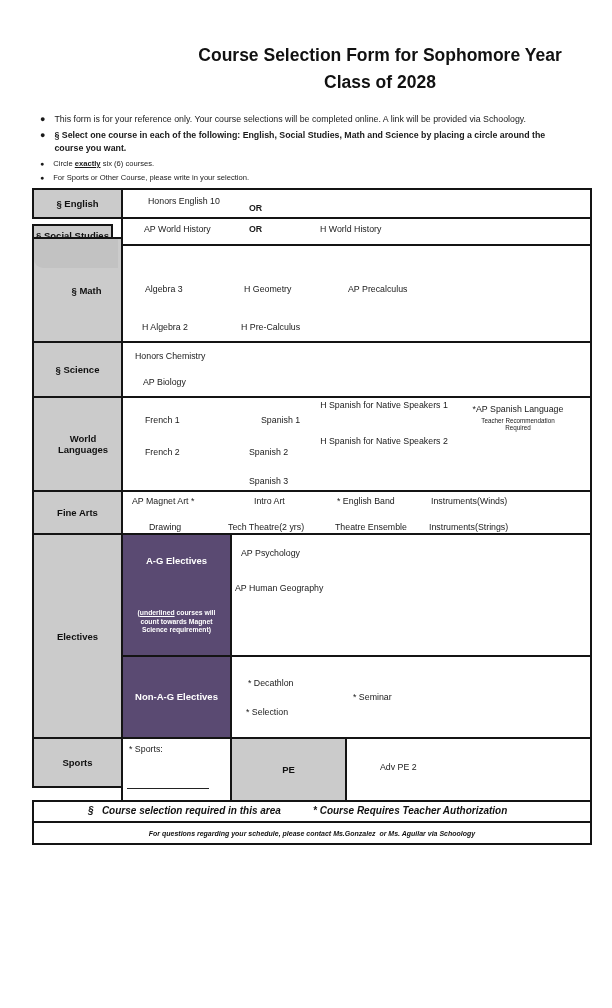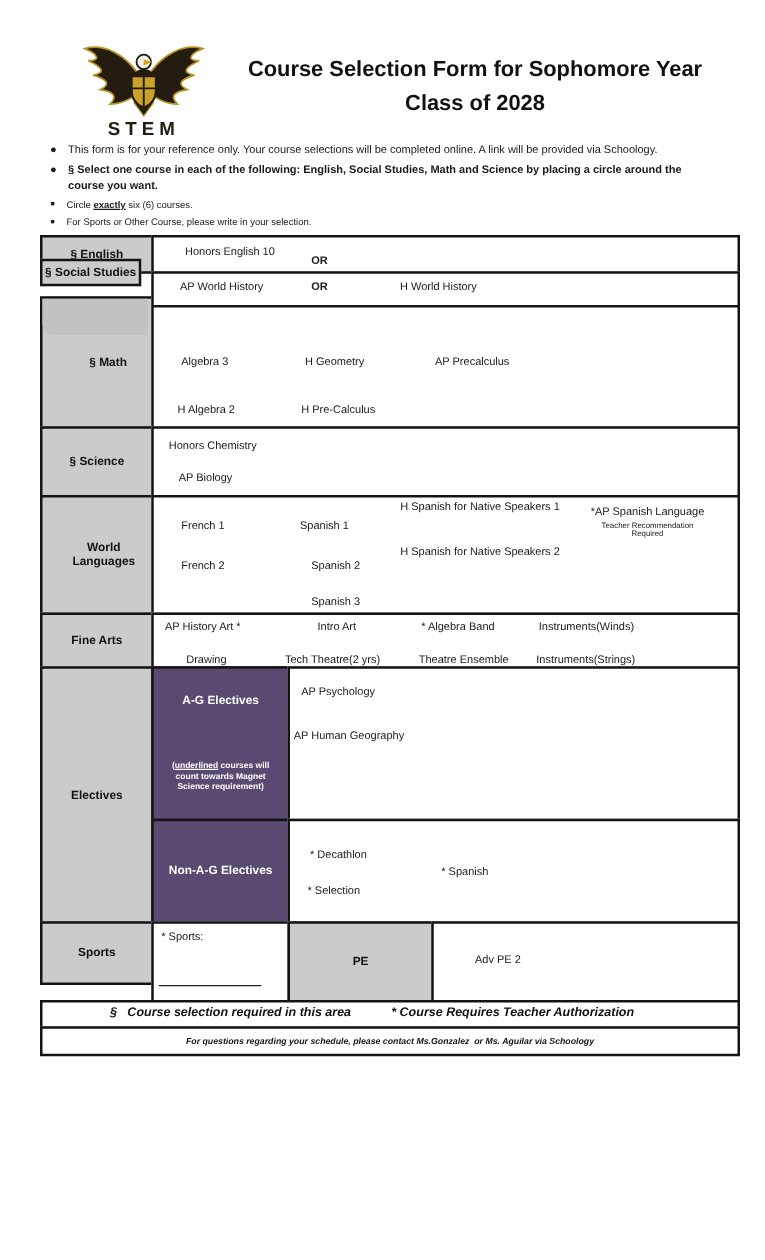--- a/index.html
+++ b/index.html
@@ -42,33 +42,20 @@
   .footer1-s{position:absolute;font-size:10px;font-weight:bold;font-style:italic;
              white-space:pre;color:#111;}
   .footer2{display:flex;align-items:center;justify-content:center;font-size:7px;
            font-weight:bold;font-style:italic;white-space:pre;color:#111;}
 </style>
 </head>
 <body>
 
 <div class="page">
 
-  <div class="logo">
-    <svg width="106" height="62" viewBox="0 0 110 62">
-      <path d="M55,34 C40,8 20,2 6,6 C18,11 19,16 9,16 C22,22 23,26 13,28 C26,32 27,36 19,40 C31,42 33,46 27,52 C39,52 46,46 55,40 Z" fill="#241c10" stroke="#b8941f" stroke-width="1.4"></path>
-      <path d="M55,34 C70,8 90,2 104,6 C92,11 91,16 101,16 C88,22 87,26 97,28 C84,32 83,36 91,40 C79,42 77,46 83,52 C71,52 64,46 55,40 Z" fill="#241c10" stroke="#b8941f" stroke-width="1.4"></path>
-      <ellipse cx="55" cy="38" rx="12" ry="15" fill="#241c10"></ellipse>
-      <path d="M47,51 L55,62 L63,51 Z" fill="#241c10" stroke="#b8941f" stroke-width="1"></path>
-      <circle cx="55" cy="17" r="6" fill="#f4f0e4" stroke="#241c10" stroke-width="1.5"></circle>
-      <path d="M55,15 l7,2 -7,3 z" fill="#d9a51f"></path>
-      <path d="M45,29 h20 v12 q0,10 -10,14 q-10,-4 -10,-14 Z" fill="#c9a227" stroke="#241c10" stroke-width="1.6"></path>
-      <path d="M55,29 v26 M45,39 h20" stroke="#241c10" stroke-width="1.6" fill="none"></path>
-    </svg>
-    <div class="logo-text">STEM</div>
-  </div>
 
   <div class="title">
     <div>Course Selection Form for Sophomore Year</div>
     <div>Class of 2028</div>
   </div>
 
   <div class="bullets">
     <div class="b-row" style="margin-bottom:3px">
       <span class="b-dot">●</span>
       <span class="b-main" style="width:520px">This form is for your reference only. Your course selections will be completed online. A link will be provided via Schoology.</span>
@@ -83,21 +70,21 @@
     </div>
     <div class="b-row">
       <span class="b-dot" style="font-size:7px">●</span>
       <span class="b-small">For Sports or Other Course, please write in your selection.</span>
     </div>
   </div>
 
   <div class="form-table">
 
     <div class="cell gray lbl" style="left:0;top:0;width:91px;height:31px">§ English</div>
-    <div class="cell gray lbl" style="left:0;top:19px;width:81px;height:22px">§ Social Studies</div>
+    <div class="cell gray lbl" style="left:0;top:36px;width:81px;height:22px">§ Social Studies</div>
     <div class="cell gray lbl" style="left:0;top:49px;width:109px;height:106px">§ Math</div>
     <div class="notch"></div>
     <div class="cell gray lbl" style="left:0;top:153px;width:91px;height:57px">§ Science</div>
     <div class="cell gray lbl" style="left:0;top:208px;width:102px;height:96px">
         <span style="width:62px">World Languages</span>
       </div>
     <div class="cell gray lbl" style="left:0;top:302px;width:91px;height:45px">Fine Arts</div>
     <div class="cell gray lbl" style="left:0;top:345px;width:91px;height:206px">Electives</div>
     <div class="cell gray lbl" style="left:0;top:549px;width:91px;height:51px">Sports</div>
 
@@ -140,46 +127,46 @@
     <span class="txt" style="left:113px;top:96px">Algebra 3</span>
     <span class="txt" style="left:212px;top:96px">H Geometry</span>
     <span class="txt" style="left:316px;top:96px">AP Precalculus</span>
     <span class="txt" style="left:110px;top:134px">H Algebra 2</span>
     <span class="txt" style="left:209px;top:134px">H Pre-Calculus</span>
 
     <span class="txt" style="left:103px;top:163px">Honors Chemistry</span>
     <span class="txt" style="left:111px;top:189px">AP Biology</span>
 
     <span class="txt" style="left:113px;top:227px">French 1</span>
-    <span class="txt" style="left:208px;top:227px">Spanish 1</span>
+    <span class="txt" style="left:229px;top:227px">Spanish 1</span>
     <span class="txt c" style="left:288px;top:211px;width:128px">H Spanish for Native Speakers 1</span>
     <span class="txt c" style="left:418px;top:215px;width:136px">
         <span style="display:block">*AP Spanish Language</span>
         <span class="ap-note" style="display:block">Teacher Recommendation Required</span>
       </span>
     <span class="txt" style="left:113px;top:259px">French 2</span>
     <span class="txt" style="left:217px;top:259px">Spanish 2</span>
     <span class="txt c" style="left:288px;top:247px;width:128px">H Spanish for Native Speakers 2</span>
     <span class="txt" style="left:217px;top:288px">Spanish 3</span>
 
-    <span class="txt" style="left:100px;top:308px">AP History Art *</span>
+    <span class="txt" style="left:100px;top:308px">AP Magnet Art *</span>
     <span class="txt" style="left:222px;top:308px">Intro Art</span>
-    <span class="txt" style="left:305px;top:308px">* Algebra Band</span>
+    <span class="txt" style="left:305px;top:308px">* English Band</span>
     <span class="txt" style="left:399px;top:308px">Instruments(Winds)</span>
     <span class="txt" style="left:117px;top:334px">Drawing</span>
     <span class="txt" style="left:196px;top:334px">Tech Theatre(2 yrs)</span>
     <span class="txt" style="left:303px;top:334px">Theatre Ensemble</span>
     <span class="txt" style="left:397px;top:334px">Instruments(Strings)</span>
 
     <span class="txt" style="left:209px;top:360px">AP Psychology</span>
     <span class="txt" style="left:203px;top:395px">AP Human Geography</span>
 
     <span class="txt" style="left:216px;top:490px">* Decathlon</span>
     <span class="txt" style="left:214px;top:519px">* Selection</span>
-    <span class="txt" style="left:321px;top:504px">* Spanish</span>
+    <span class="txt" style="left:321px;top:504px">* Seminar</span>
 
     <span class="txt" style="left:97px;top:556px">* Sports:</span>
     <div class="writein-line"></div>
     <span class="txt" style="left:348px;top:574px">Adv PE 2</span>
 
     <span class="footer1-s" style="left:56px;top:617px">§   Course selection required in this area</span>
     <span class="footer1-s" style="left:281px;top:617px">* Course Requires Teacher Authorization</span>
   </div>
 </div>
 

